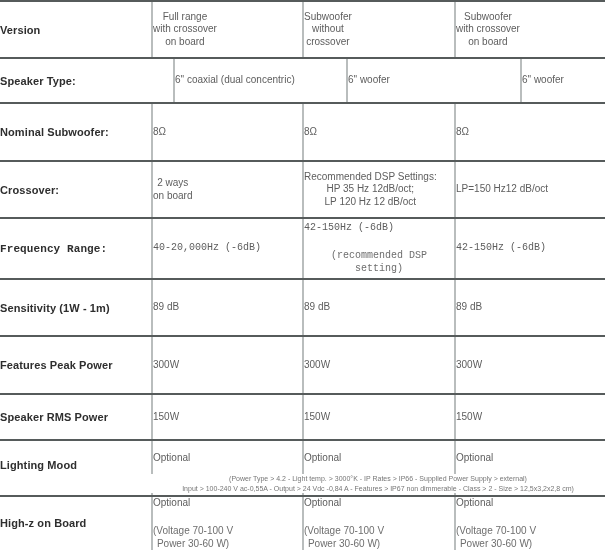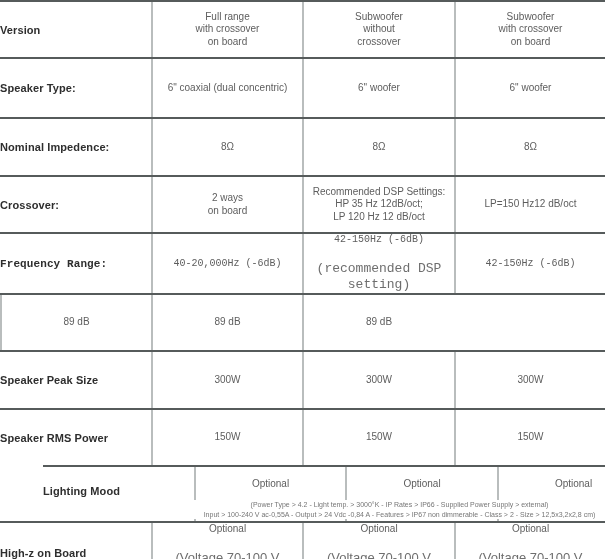--- a/index.html
+++ b/index.html
@@ -11,52 +11,52 @@
     overflow: hidden;
   }
   .row {
     display: grid;
     grid-template-columns: 151px 151px 152px 151px;
     border-top: 2px solid #565b5b;
     box-sizing: border-box;
     position: relative;
   }
   .row:nth-child(1)  { height: 57px; }
-  .row:nth-child(2)  { height: 60px; }
+  .row:nth-child(2)  { height: 45px; gap: 22px; }
   .row:nth-child(3)  { height: 58px; }
   .row:nth-child(4)  { height: 57px; }
   .row:nth-child(5)  { height: 61px; font-family: Liberation Mono, monospace; }
   .row:nth-child(6)  { height: 57px; }
   .row:nth-child(7)  { height: 58px; }
-  .row:nth-child(8)  { height: 57px; }
-  .row:nth-child(9)  { height: 56px; margin-left: 43px; }
+  .row:nth-child(8)  { height: 46px; }
+  .row:nth-child(9)  { height: 56px; }
   .row:nth-child(10) { height: 53px; }
   .cell {
     display: flex; flex-direction: column;
-    align-items: center; justify-content: center;
+    align-items: flex-start; justify-content: center;
     box-sizing: border-box;
     text-align: center;
   }
   .cell.label {
     align-items: flex-start;
     text-align: left;
     font-weight: bold;
     font-size: 11px;
     color: #2e2e2e;
     letter-spacing: 0.1px;
   }
   .cell.data { border-left: 2px solid #b9bdbd; }
   .main {
     font-size: 10px;
     color: #5d5d5d;
     line-height: 1.25;
     white-space: pre-line;
   }
   .sub {
-    font-size: 13px;
+    font-size: 10px;
     color: #6e6e6e;
     line-height: 1.3;
     white-space: pre-line;
     margin-top: 14px;
   }
   .row.has-footnote .cell.data { padding-bottom: 20px; }
   .row.has-footnote .cell.label { padding-bottom: 6px; }
   .footnote {
     position: absolute;
     left: 151px; right: 0; bottom: 2px;
@@ -99,21 +99,21 @@
       </div>
     <div class="cell data">
         <div class="main">6" woofer</div>
       </div>
     <div class="cell data">
         <div class="main">6" woofer</div>
       </div>
   </div>
 
   <div class="row">
-    <div class="cell label">Nominal Impedence:</div>
+    <div class="cell label">Nominal Subwoofer:</div>
     <div class="cell data">
         <div class="main">8Ω</div>
       </div>
     <div class="cell data">
         <div class="main">8Ω</div>
       </div>
     <div class="cell data">
         <div class="main">8Ω</div>
       </div>
   </div>
@@ -142,33 +142,34 @@
     <div class="cell data">
         <div class="main">42-150Hz (-6dB)</div>
         <div class="sub">(recommended DSP setting)</div>
       </div>
     <div class="cell data">
         <div class="main">42-150Hz (-6dB)</div>
       </div>
   </div>
 
   <div class="row">
+    <div class="cell label">Sensitivity (1W - 1m)</div>
     <div class="cell data">
         <div class="main">89 dB</div>
       </div>
     <div class="cell data">
         <div class="main">89 dB</div>
       </div>
     <div class="cell data">
         <div class="main">89 dB</div>
       </div>
   </div>
 
   <div class="row">
-    <div class="cell label">Speaker Peak Size</div>
+    <div class="cell label">Features Peak Power</div>
     <div class="cell data">
         <div class="main">300W</div>
       </div>
     <div class="cell data">
         <div class="main">300W</div>
       </div>
     <div class="cell data">
         <div class="main">300W</div>
       </div>
   </div>

